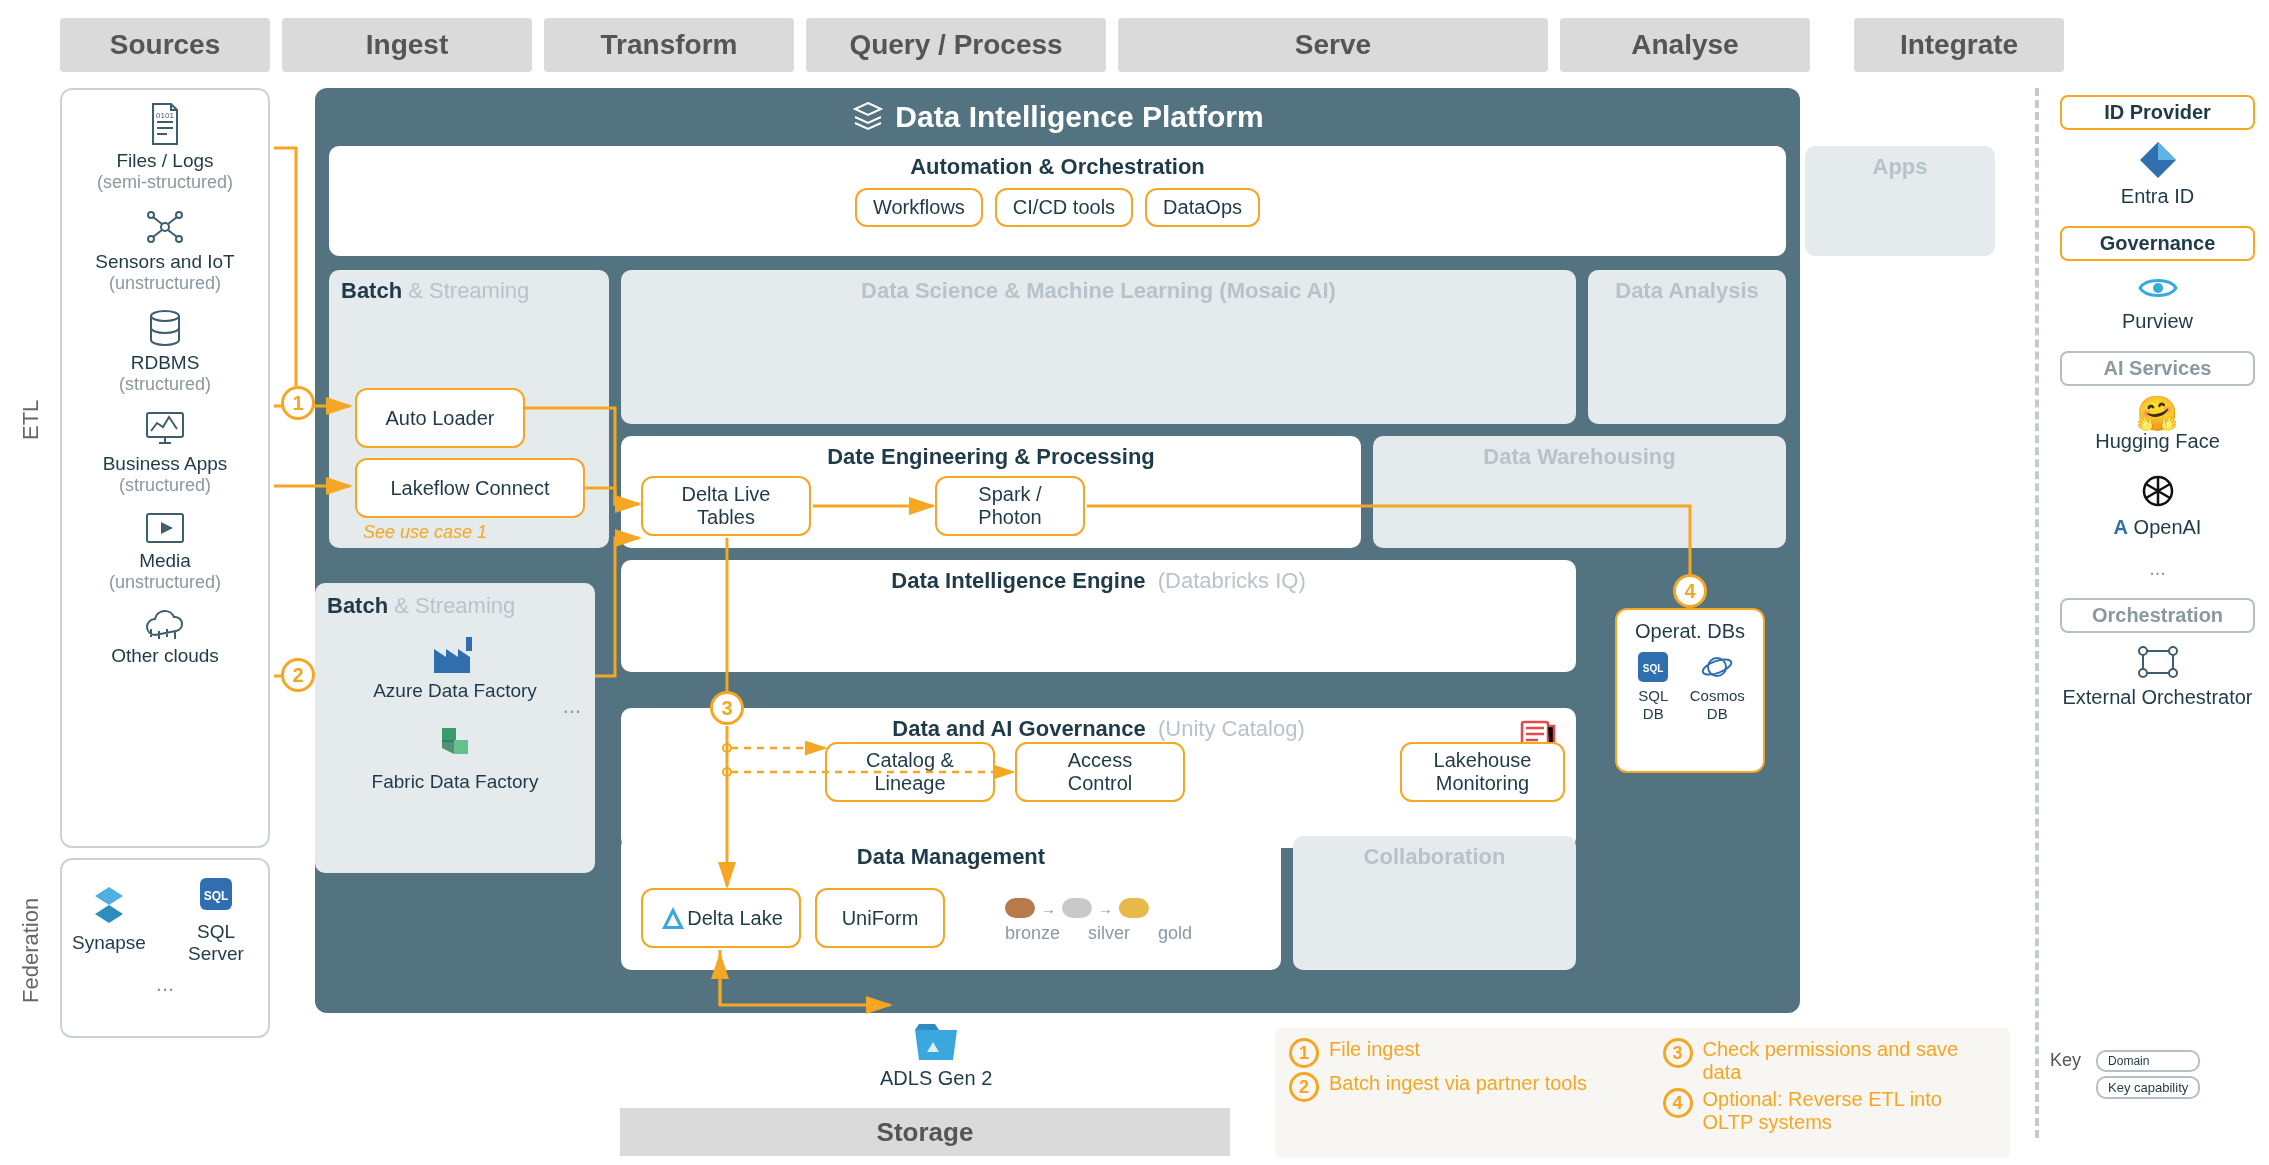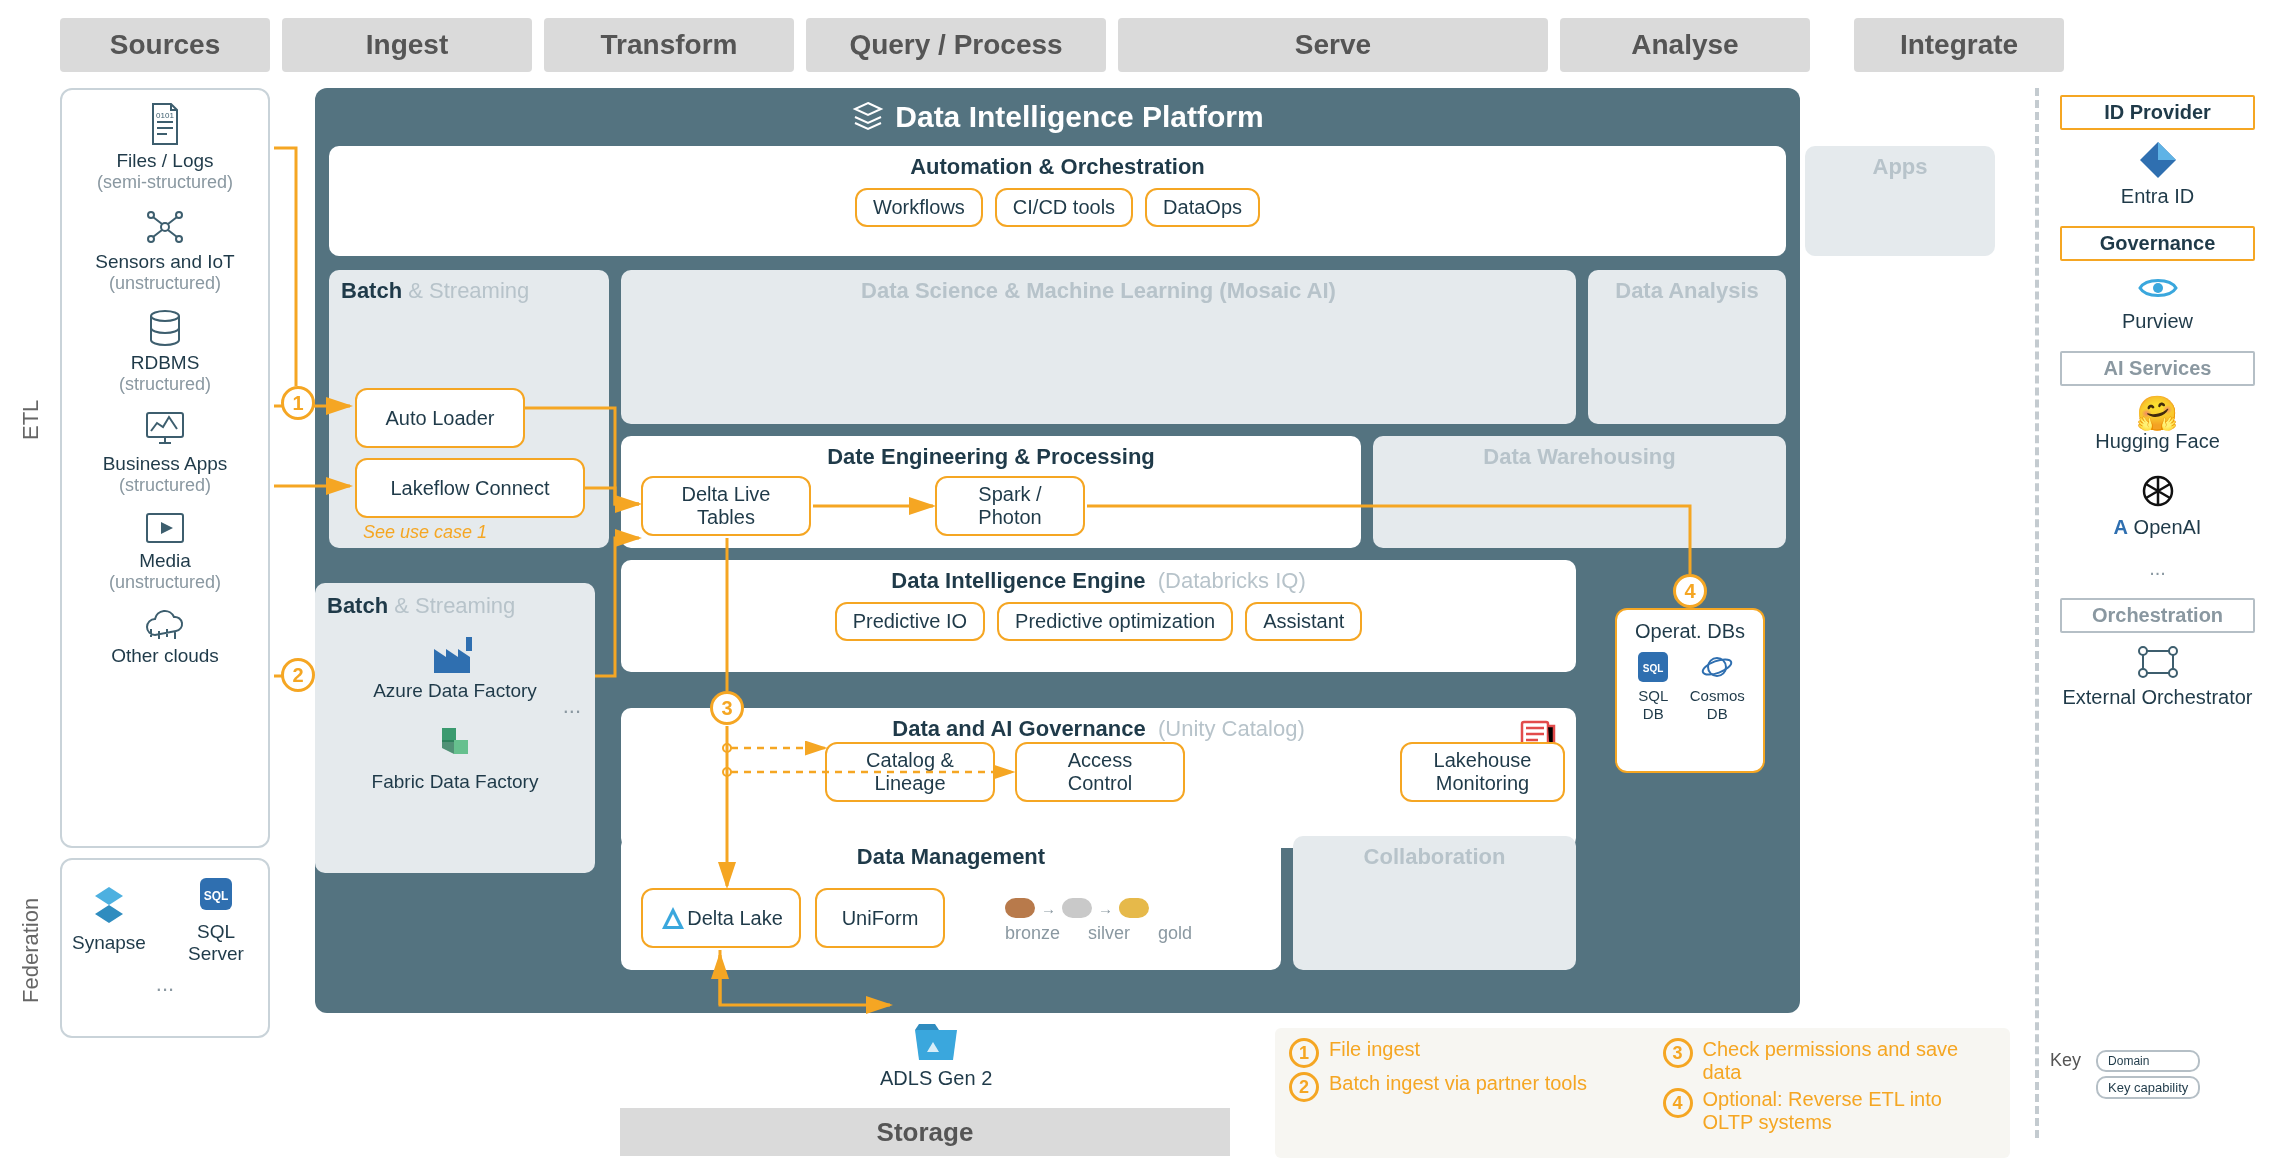--- a/index.html
+++ b/index.html
@@ -95,21 +95,21 @@
     position: absolute; left: 315px; top: 583px; width: 280px; height: 290px;
     background: var(--row-bg); border-radius: 10px; padding: 10px 12px;
   }
   .ext-ingest .title { font-size: 22px; font-weight: 600; }
   .ext-ingest .title .dim { color: var(--muted); font-weight: 500; }
 
   
   .integrate-divider { position: absolute; left: 2035px; top: 88px; height: 1050px; border-left: 4px dashed #c4cbd0; }
   .integrate-col { position: absolute; left: 2060px; top: 95px; width: 195px; }
   .int-chip {
-    display: block; border: 2.5px solid var(--accent); border-radius: 2px;
+    display: block; border: 2.5px solid var(--accent); border-radius: 8px;
     text-align: center; padding: 4px 0; font-size: 20px; font-weight: 600;
     color: var(--fg); margin-bottom: 10px;
   }
   .int-chip.gray { border-color: #b5bfc6; color: #8a98a1; }
   .int-item { text-align: center; font-size: 20px; color: var(--fg); margin-bottom: 18px; }
 
   
   .storage-bar {
     position: absolute; left: 620px; top: 1108px; width: 610px; height: 48px;
     background: var(--col-header-bg); text-align: center; font-size: 26px; font-weight: 600;
@@ -273,25 +273,20 @@
     </div>
     <div class="chip float-chip" style="left:326px; top:388px; width:170px; height:60px">Delta Live Tables</div>
     <div class="chip float-chip" style="left:620px; top:388px; width:150px; height:60px">Spark / Photon</div>
 
     <div class="pbox faded" style="left:1058px; top:348px; width:413px; height:112px">
       <div class="pbox-title dim-all">Data Warehousing</div>
     </div>
 
     <div class="pbox" style="left:306px; top:472px; width:955px; height:112px">
       <div class="pbox-title"><span>Data Intelligence Engine</span> &nbsp;<span class="dim">(Databricks IQ)</span></div>
-      <div class="chip-row">
-        <span class="chip">Predictive IO</span>
-        <span class="chip">Predictive optimization</span>
-        <span class="chip">Assistant</span>
-      </div>
     </div>
 
     <div class="chip float-chip" style="left:1300px; top:520px; width:150px; height:165px; flex-direction:column; align-items:center; justify-content:flex-start; padding-top:10px">
       <div style="font-size:20px;line-height:1.1;margin-bottom:8px">Operat. DBs</div>
       <div style="display:flex;gap:14px;align-items:center">
         <div style="text-align:center;font-size:15px">
           <svg width="34" height="34" viewBox="0 0 34 34">
               <rect x="2" y="2" width="30" height="30" rx="5" fill="#2f6fb0"></rect>
               <text x="17" y="22" text-anchor="middle" font-size="10" fill="#fff" font-weight="bold">SQL</text>
             </svg>

